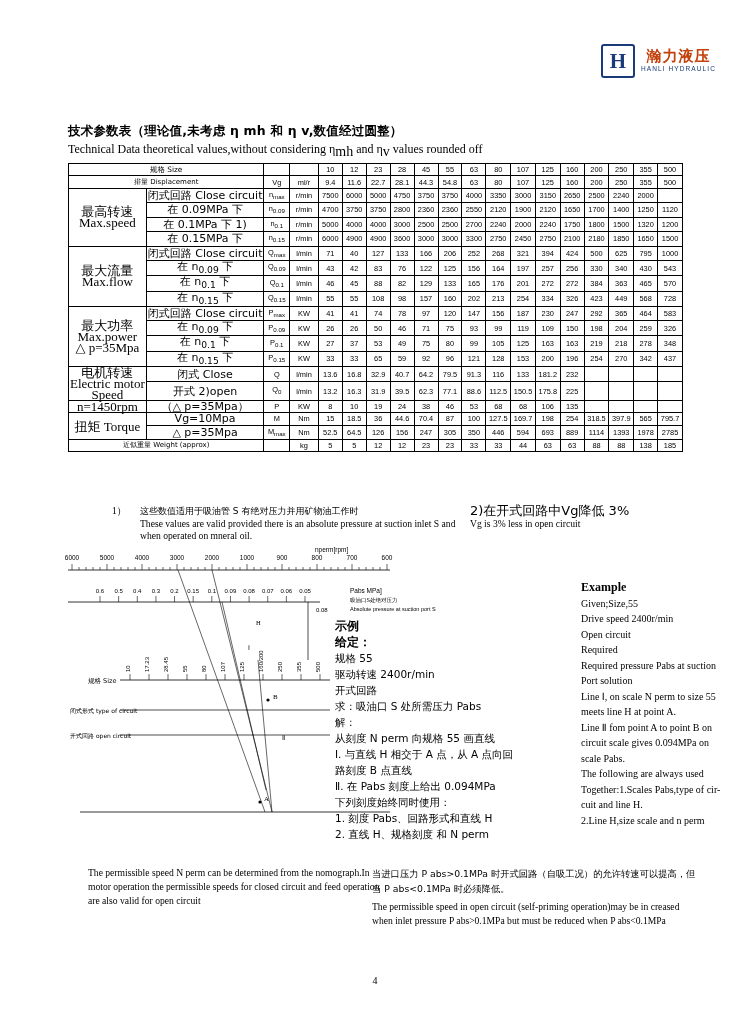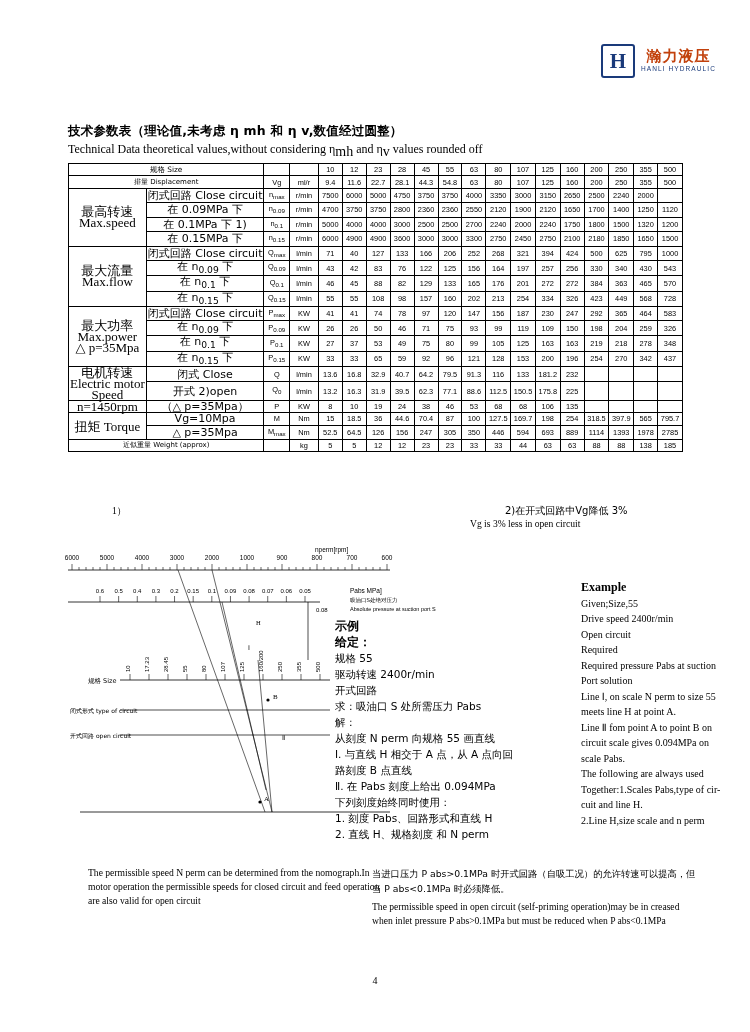--- a/index.html
+++ b/index.html
@@ -45,21 +45,21 @@
   td.lbl{text-align:center;font-family:"DejaVu Sans",sans-serif;font-size:11px;}
   td.lblL{text-align:left;padding-left:3px;font-family:"DejaVu Sans",sans-serif;font-size:7px;}
   td.grp{font-family:Liberation Serif, serif;font-size:13px;line-height:9px;}
   td.hdr{font-family:"DejaVu Sans",sans-serif;font-size:7.4px;}
   .num{font-family:"Liberation Sans",sans-serif;font-size:7.4px;}
 
   
   .note1{position:absolute;left:140px;top:505px;font-size:9.6px;line-height:12.5px;width:330px;}
   .note1 .cn{font-family:"DejaVu Sans",sans-serif;font-size:9px;}
   .note2{position:absolute;left:470px;top:505px;font-size:9.6px;line-height:12.5px;width:230px;}
-  .note2 .cn{font-family:"DejaVu Sans",sans-serif;font-size:10px;margin-left:35px;}
+  .note2 .cn{font-family:"DejaVu Sans",sans-serif;font-size:13px;}
   .idx{position:absolute;left:112px;top:505px;font-size:9.6px;}
 
   
   .nomo{position:absolute;left:60px;top:540px;width:430px;height:310px;}
   .nomo svg{position:absolute;left:0;top:0;}
 
   
   .excn{position:absolute;left:335px;top:610px;width:190px;font-family:"DejaVu Sans",sans-serif;font-size:10.5px;line-height:16px;margin-top:8px;}
   .excn .hd{font-size:12px;font-weight:bold;}
   
@@ -498,20 +498,24 @@
           <td class="num">63</td>
           <td class="num">88</td>
           <td class="num">88</td>
           <td class="num">138</td>
           <td class="num">185</td>
         </tr>
       </tbody>
     </table>
 
   <div class="idx">1）</div>
+  <div class="note1">
+    <div class="cn">这些数值适用于吸油管 S 有绝对压力并用矿物油工作时</div>
+    <div>These values are valid provided there is an absolute pressure at suction inlet S and when operated on mneral oil.</div>
+  </div>
   <div class="note2">
     <div class="cn">2)在开式回路中Vg降低 3%</div>
     <div>Vg is 3% less in open circuit</div>
   </div>
 
   <div class="nomo">
     <svg width="430" height="310" viewBox="0 0 430 310">
 
       <line x1="8" y1="30" x2="330" y2="30" stroke="#000" stroke-width="0.8"></line>
       <g id="top-ticks-g" stroke="#000" stroke-width="0.6">

